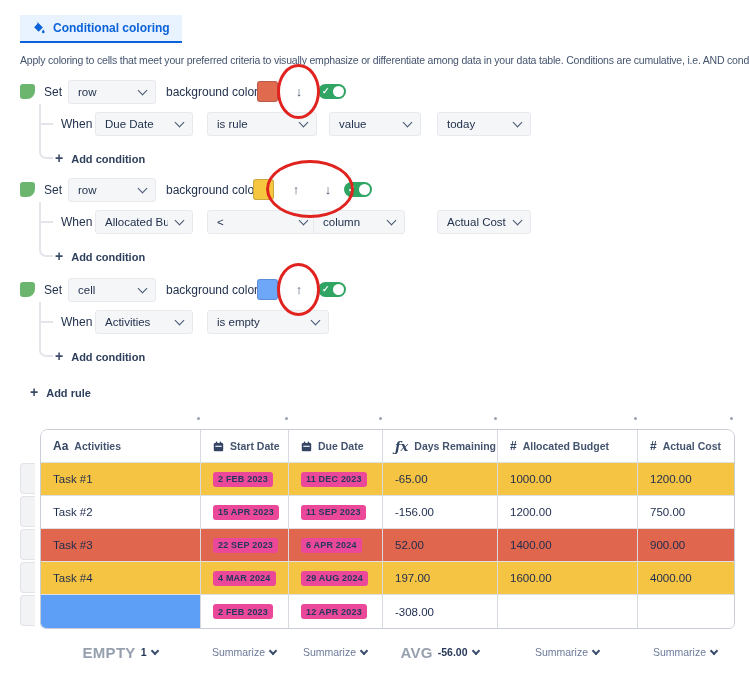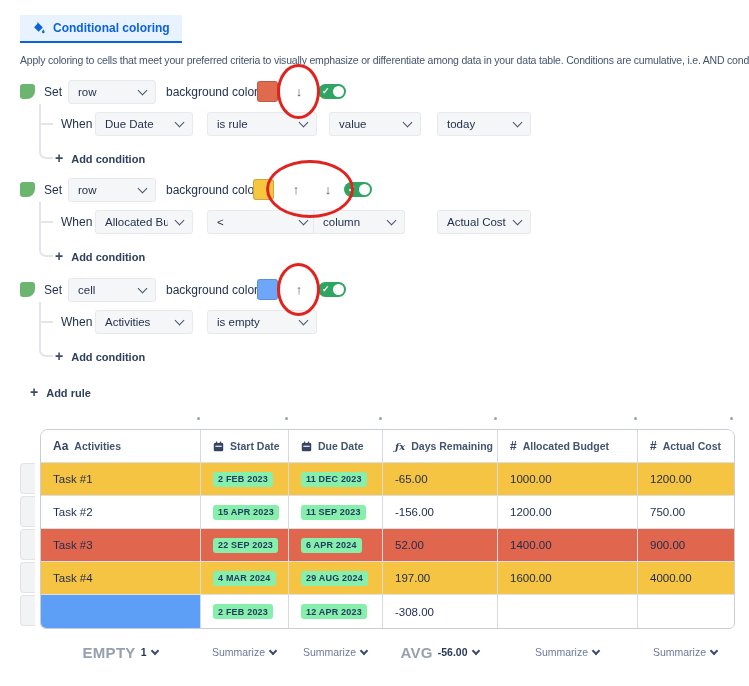--- a/index.html
+++ b/index.html
@@ -50,22 +50,22 @@
   .tbl { position:absolute; left:40px; top:429px; width:695px; border:1px solid #C9CED6; border-radius:8px 8px 6px 6px;
          overflow:hidden; background:#fff; }
   .trow { display:flex; height:33px; border-bottom:1px solid #DCDFE4; background:#fff; }
   .trow:last-child { border-bottom:none; }
   .tcell { height:100%; border-right:1px solid #D7DAE0; display:flex; align-items:center; padding-left:12px;
            font-size:11.5px; color:#1D2B4F; overflow:hidden; white-space:nowrap; }
   .tcell:last-child { border-right:none; }
   .thead .tcell { gap:6px; }
   .hlabel { font-size:10.5px; font-weight:600; color:#44546F; }
   .hicon { color:#344563; font-weight:bold; font-size:12px; flex:none; }
-  .hicon.fx { font-style:italic; font-family:"DejaVu Serif", serif; font-weight:600; font-size:10px; }
-  .badge { display:inline-block; background:#86efac; color:#243A5E; font-size:9px; font-weight:bold;
+  .hicon.fx { font-style:italic; font-family:"DejaVu Serif", serif; font-weight:600; font-size:13px; }
+  .badge { display:inline-block; background:#ec4899; color:#243A5E; font-size:9px; font-weight:bold;
            padding:2.5px 5px; border-radius:3px; letter-spacing:0.2px; }
   .handle { position:absolute; left:20px; width:15px; height:31px; background:#F2F3F5;
             border:1px solid #E1E3E8; border-right:none; border-radius:4px 0 0 4px; cursor:grab; }
 
   
   .tfoot { position:absolute; left:40px; top:642px; width:695px; display:flex; }
   .fcell { display:flex; align-items:center; justify-content:center; gap:5px; height:20px; cursor:pointer; }
   .fpre { font-size:15px; font-weight:600; color:#97A0AF; letter-spacing:0.3px; }
   .fval { font-size:10.5px; font-weight:bold; color:#253858; }
   .flabel { font-size:10.5px; color:#6B7A99; }
@@ -191,21 +191,21 @@
         <span class="tick">✓</span>
         <span class="knob"></span>
       </span>
     </div>
     <div class="when-row">
       <span class="lbl" style="left:61px">When</span>
       <div class="dd" style="left:95px;width:98px">
         <span class="dd-val">Activities</span>
           <span class="chev"></span>
       </div>
-      <div class="dd" style="left:207px;width:110px">
+      <div class="dd" style="left:207px;width:122px">
         <span class="dd-val">is empty</span>
           <span class="chev"></span>
       </div>
     </div>
     <div class="addcond">
       <span class="plus">+</span>
       <span class="add-lbl">Add condition</span>
     </div>
   </div>
 

